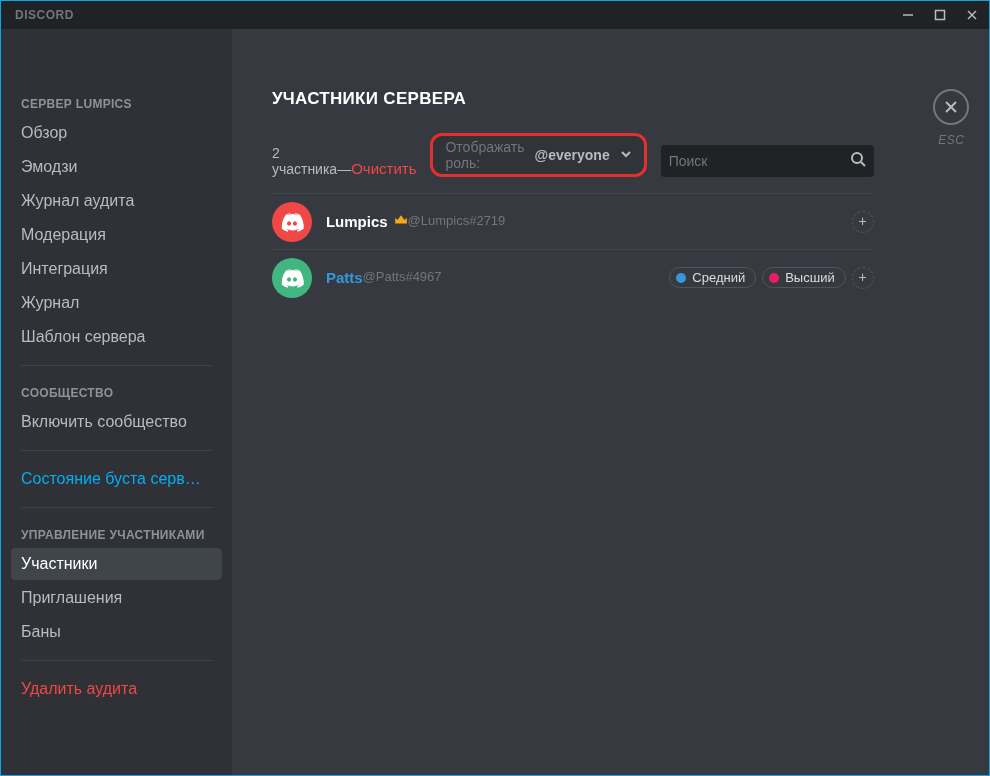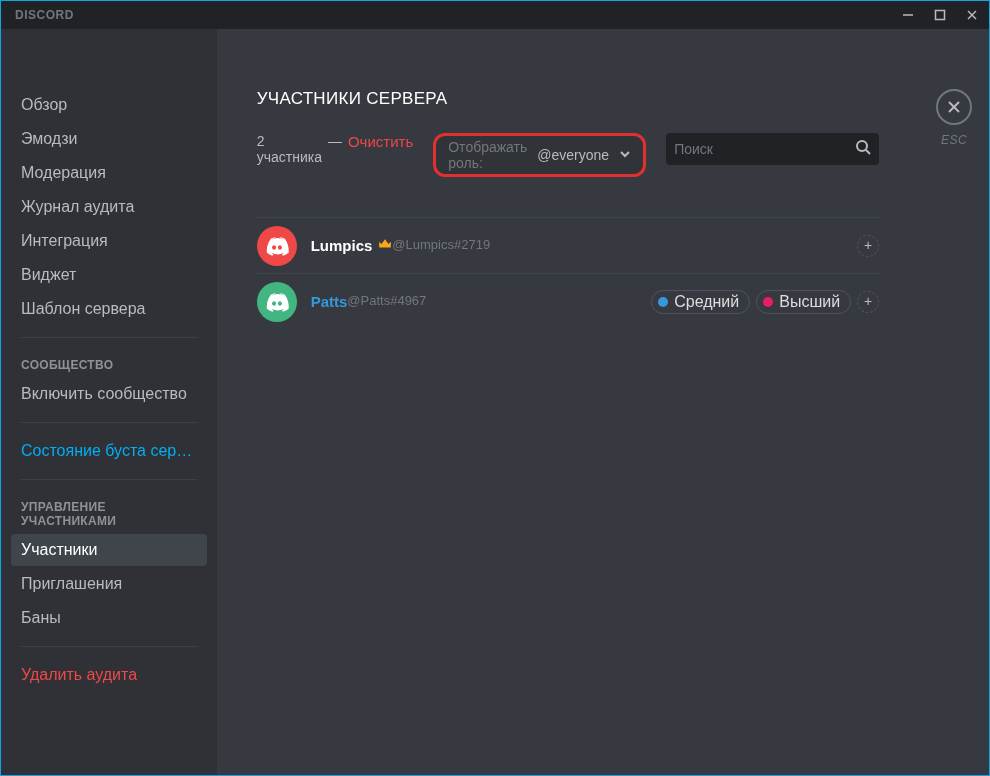--- a/index.html
+++ b/index.html
@@ -14,49 +14,49 @@
   .body-area { position: absolute; top: 28px; left: 0; right: 0; bottom: 0; display: flex; background: #36393f; }
   .sidebar-col { width: 244px; background: #2f3136; padding: 60px 10px 20px 10px; overflow: hidden; }
   .side-header { color: #8e9297; font-size: 12px; font-weight: 700; letter-spacing: 0.3px; padding: 8px 10px 6px 10px; text-transform: uppercase; }
   .side-item { color: #b9bbbe; font-size: 16px; padding: 7px 10px; border-radius: 4px; cursor: pointer; margin-bottom: 2px; white-space: nowrap; overflow: hidden; text-overflow: ellipsis; }
   .side-item.selected { background: #40444b; color: #fff; }
   .side-item.link { color: #00aff4; }
   .side-item.danger { color: #f04747; }
   .side-sep { height: 1px; background: #3e4147; margin: 12px 10px; }
 
   .content-col { flex: 1; background: #36393f; padding: 60px 40px 40px 40px; position: relative; }
-  .page-title { color: #ffffff; font-size: 17px; font-weight: 400; letter-spacing: 0.3px; margin-bottom: 24px; text-transform: uppercase; }
-  .filter-row { display: flex; align-items: flex-start; gap: 6px; margin-bottom: 40px; }
+  .page-title { color: #ffffff; font-size: 17px; font-weight: 700; letter-spacing: 0.3px; margin-bottom: 24px; text-transform: uppercase; }
+  .filter-row { display: flex; align-items: flex-end; margin-bottom: 16px; }
   .member-count { color: #b9bbbe; font-size: 14px; }
   .dash { color: #b9bbbe; font-size: 14px; }
   .clear { color: #f04747; font-size: 15px; cursor: pointer; }
   .role-filter { margin-left: 14px; display: inline-flex; align-items: center; gap: 10px; background: #303338; border: 3px solid #e03030; border-radius: 12px; padding: 3px 12px; cursor: pointer; }
   .role-filter-label { color: #72767d; font-size: 14px; }
-  .role-filter-value { color: #b9bbbe; font-size: 14px; }
+  .role-filter-value { color: #b9bbbe; font-size: 14px; font-weight: bold; }
   .chev { color: #b9bbbe; }
   .search-wrap { margin-left: 14px; flex: 1; display: flex; align-items: center; background: #202225; border-radius: 4px; height: 32px; padding: 16px 8px; }
   .search-input { flex: 1; background: transparent; border: none; outline: none; color: #dcddde; font-size: 14px; }
   .search-input::placeholder { color: #72767d; }
   .search-icon { color: #b9bbbe; }
 
   .member-row { display: flex; align-items: center; height: 56px; border-top: 1px solid #40444b; }
   .member-row:first-of-type { border-top: 1px solid #40444b; }
   .avatar { width: 40px; height: 40px; border-radius: 50%; display: flex; align-items: center; justify-content: center; margin-right: 14px; }
   .avatar.red { background: #f04747; }
   .avatar.green { background: #43b581; }
   .avatar svg { width: 26px; height: 26px; fill: #fff; }
   .member-info { display: flex; }
   .member-name-line { display: flex; align-items: center; gap: 6px; }
   .member-name { font-size: 15px; font-weight: 600; }
   .member-name.white { color: #ffffff; }
   .member-name.blue { color: #3498db; }
   .crown { color: #faa61a; }
   .member-tag { color: #72767d; font-size: 13px; }
   .member-roles { margin-left: auto; display: flex; align-items: center; gap: 6px; }
-  .chip { display: inline-flex; align-items: center; gap: 6px; border: 1px solid #4f545c; border-radius: 12px; padding: 2px 10px 2px 6px; font-size: 16px; color: #dcddde; }
+  .chip { display: inline-flex; align-items: center; gap: 6px; border: 1px solid #4f545c; border-radius: 12px; padding: 2px 10px 2px 6px; font-size: 13px; color: #dcddde; }
   .dot { width: 10px; height: 10px; border-radius: 50%; }
   .add-circle { width: 22px; height: 22px; border: 1px dashed #4f545c; border-radius: 50%; display: flex; align-items: center; justify-content: center; color: #b9bbbe; font-size: 14px; cursor: pointer; }
   .add-circle span { transform: translateY(-1px); }
 
   .close-col { width: 80px; background: #36393f; padding-top: 60px; display: flex; flex-direction: column; align-items: center; font-style: italic; }
   .close-btn { width: 36px; height: 36px; border: 2px solid #72767d; border-radius: 50%; display: flex; align-items: center; justify-content: center; cursor: pointer; }
   .close-btn svg { stroke: #b9bbbe; }
   .esc-label { color: #72767d; font-size: 12px; margin-top: 8px; letter-spacing: 0.5px; }
 </style>
 </head>
@@ -82,26 +82,27 @@
             <line x1="2" y1="2" x2="10" y2="10" stroke="#b9bbbe" stroke-width="1.5"></line>
             <line x1="10" y1="2" x2="2" y2="10" stroke="#b9bbbe" stroke-width="1.5"></line>
           </svg>
       </div>
     </div>
   </div>
 
   <div class="body-area">
 
     <div class="sidebar-col">
+      <div class="side-header">СЕРВЕР LUMPICS</div>
       <div class="side-item">Обзор</div>
       <div class="side-item">Эмодзи</div>
+      <div class="side-item">Журнал аудита</div>
       <div class="side-item">Модерация</div>
-      <div class="side-item">Журнал аудита</div>
       <div class="side-item">Интеграция</div>
-      <div class="side-item">Виджет</div>
+      <div class="side-item">Журнал</div>
       <div class="side-item">Шаблон сервера</div>
       <div class="side-sep"></div>
       <div class="side-header">СООБЩЕСТВО</div>
       <div class="side-item">Включить сообщество</div>
       <div class="side-sep"></div>
       <div class="side-item link">Состояние буста серв…</div>
       <div class="side-sep"></div>
       <div class="side-header">УПРАВЛЕНИЕ УЧАСТНИКАМИ</div>
       <div class="side-item selected">Участники</div>
       <div class="side-item">Приглашения</div>

